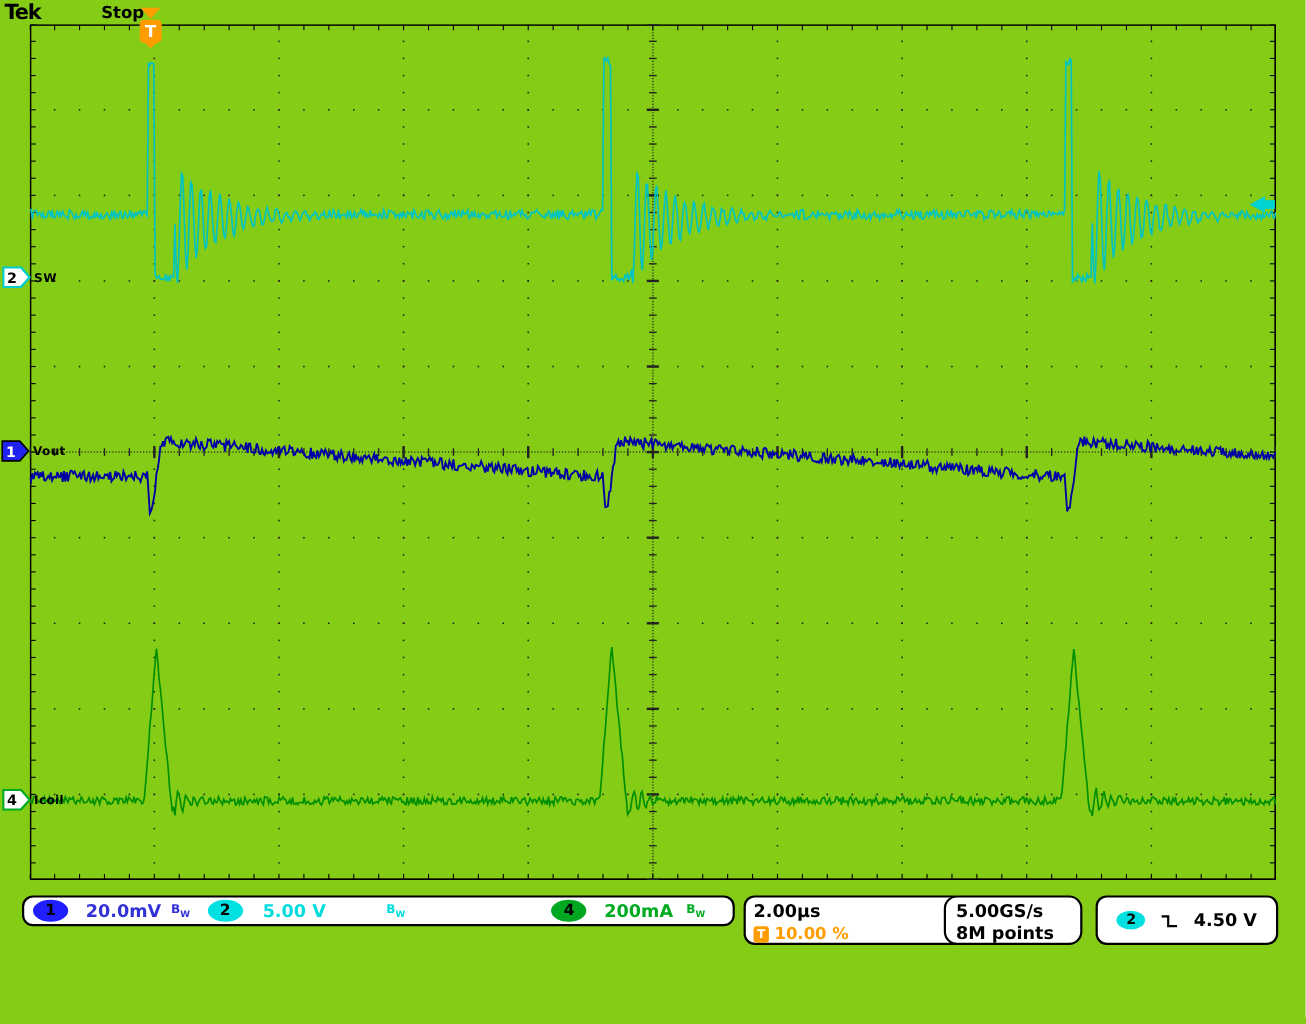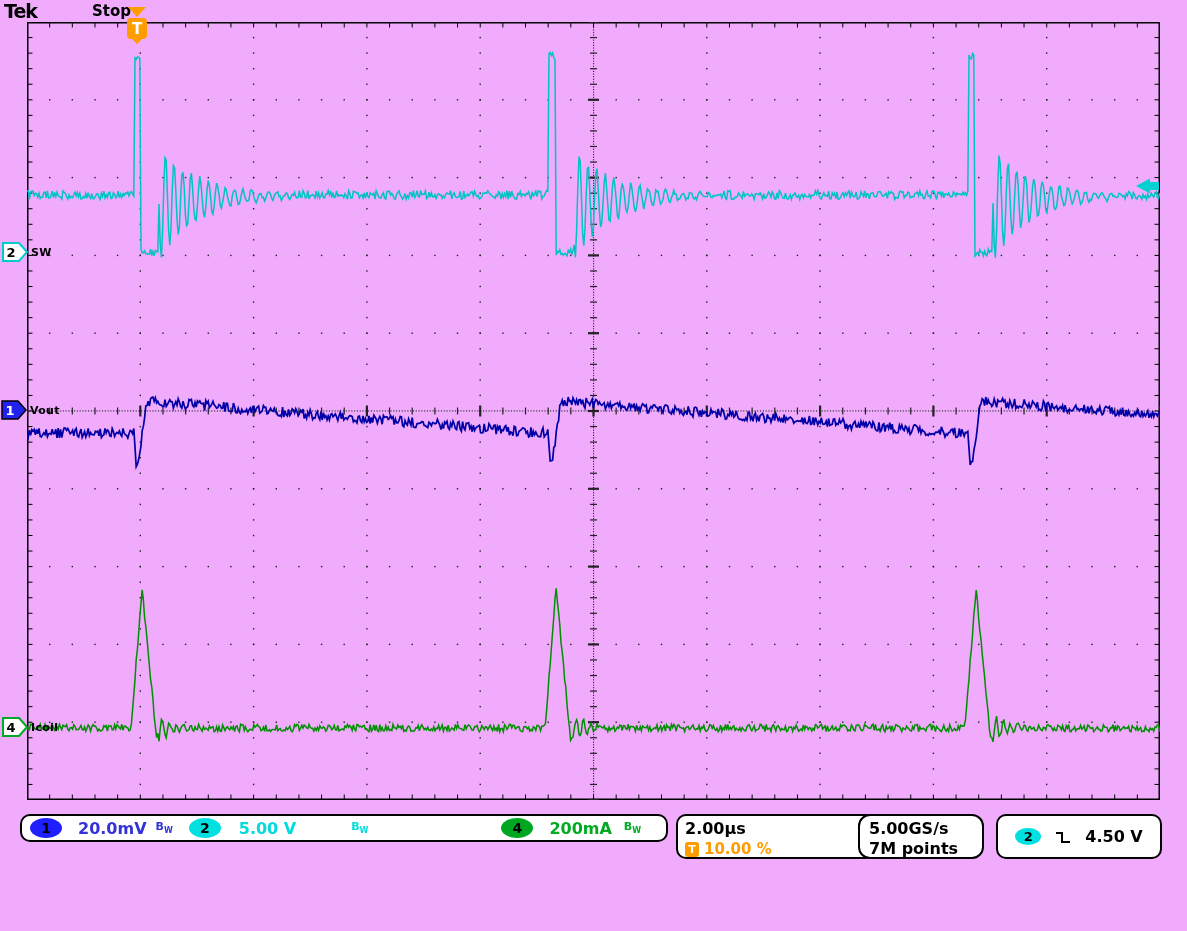--- a/index.html
+++ b/index.html
@@ -1,16 +1,16 @@
 <!DOCTYPE html>
 <html><head>
 <meta charset="utf-8">
 <style>
   html,body{margin:0;padding:0;background:#fff;}
-  .screen{position:relative;width:1187px;height:931px;background:#f0abfc;overflow:hidden;
+  .screen{position:relative;width:1187px;height:931px;background:#84cc16;overflow:hidden;
           font-family:"DejaVu Sans","Liberation Sans",sans-serif;color:#000;}
   .brand{position:absolute;left:4px;top:0;font-size:19px;font-weight:bold;letter-spacing:-1px;}
   .status{position:absolute;left:44px;top:2px;font-size:15px;font-weight:bold;margin-left:48px;}
   .plot{position:absolute;left:27px;top:22px;width:1133px;height:778px;}
   .trigpos{position:absolute;left:126px;top:7px;width:22px;display:flex;flex-direction:column;align-items:center;}
   .trigpos .tri{width:0;height:0;border-left:9px solid transparent;border-right:9px solid transparent;border-top:10px solid #ff9c00;}
   .trigpos .tbadge{margin-top:1px;width:20px;height:21px;background:#ff9c00;border-radius:4px;
       color:#fff;font-size:15px;font-weight:bold;display:flex;align-items:center;justify-content:center;}
   .trigpos .notch{width:0;height:0;border-left:5px solid transparent;border-right:5px solid transparent;border-top:5px solid #ff9c00;}
   .chmarker{position:absolute;display:flex;align-items:center;gap:3px;}
@@ -1931,21 +1931,21 @@
   <div class="box" id="boxB">
     <div class="sc">2.00µs</div>
     <div class="row2">
       <div class="tsq">T</div>
       <span class="cor" style="font-weight:bold;font-size:15px;">10.00 %</span>
     </div>
   </div>
 
   <div class="box" id="boxC">
     <div class="sc">5.00GS/s</div>
-    <div class="sc">7M points</div>
+    <div class="sc">8M points</div>
   </div>
 
   <div class="box" id="boxD">
     <div class="ebadge eb-sm" style="background:#00e0e0;">
         <span>2</span>
       </div>
     <svg width="18" height="16">
       <path d="M2 4 h6 v9 h8" stroke="#000" stroke-width="2" fill="none"></path>
     </svg>
     <span class="sc">4.50 V</span>

